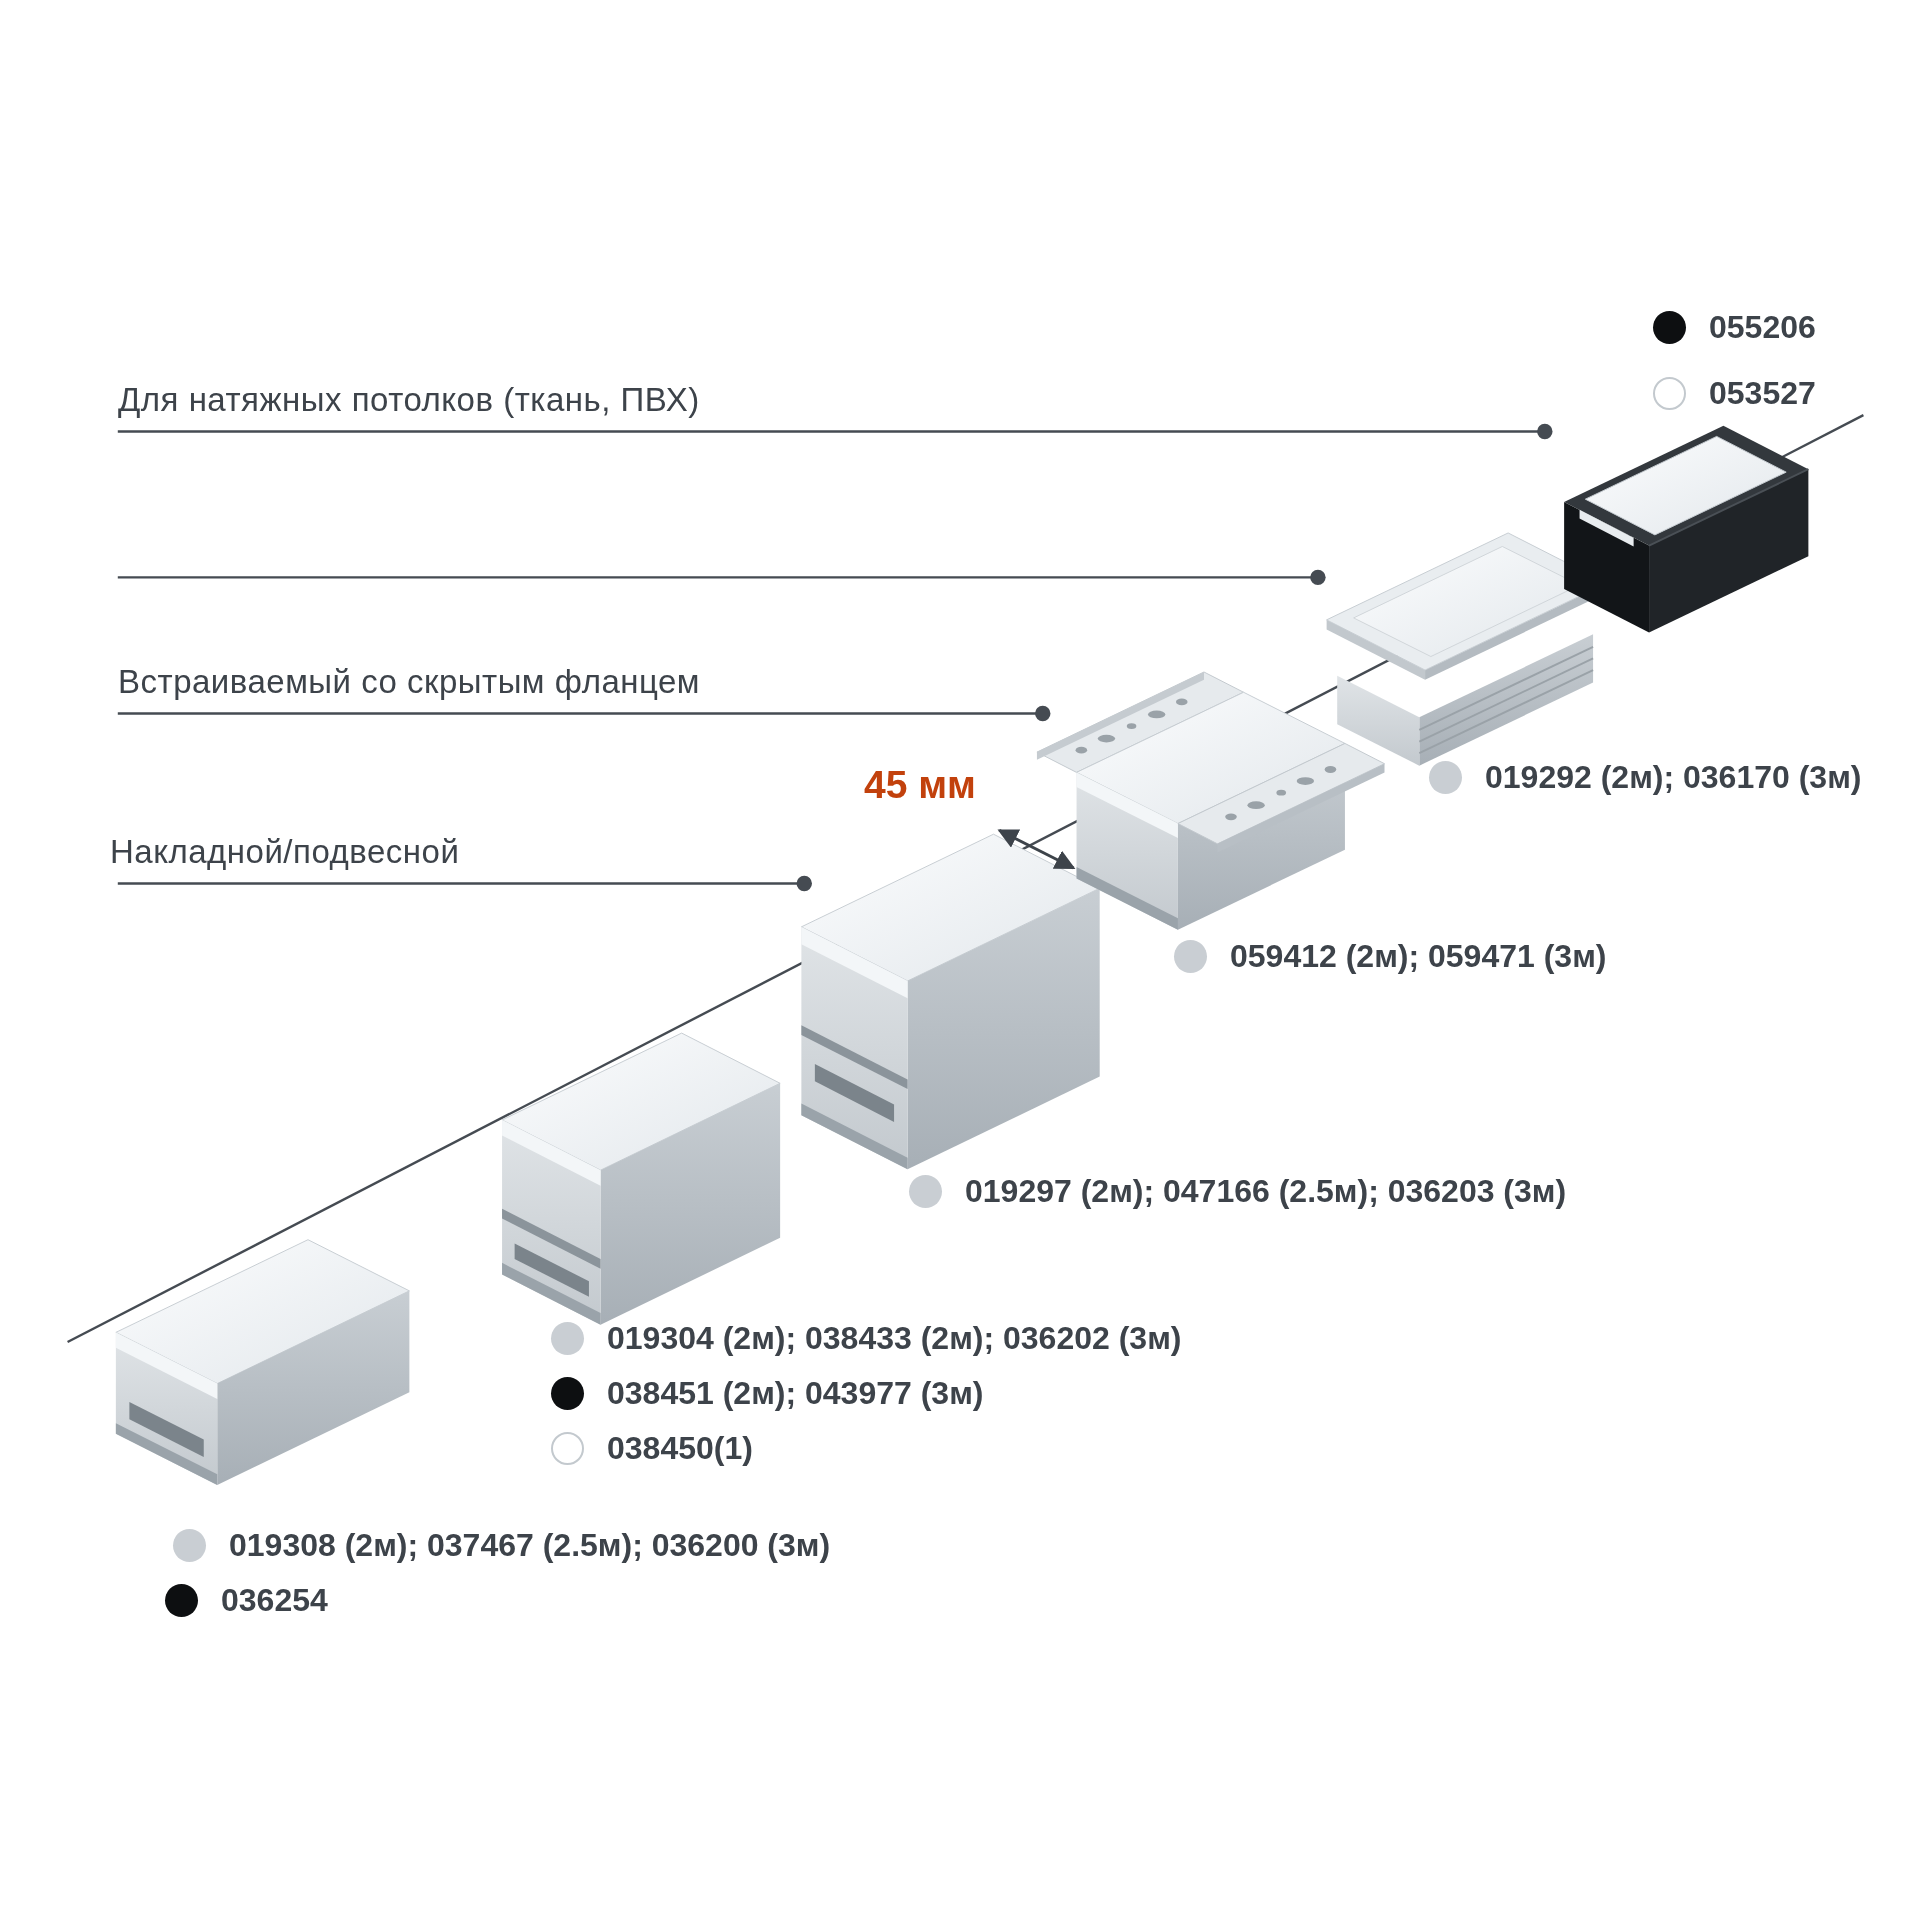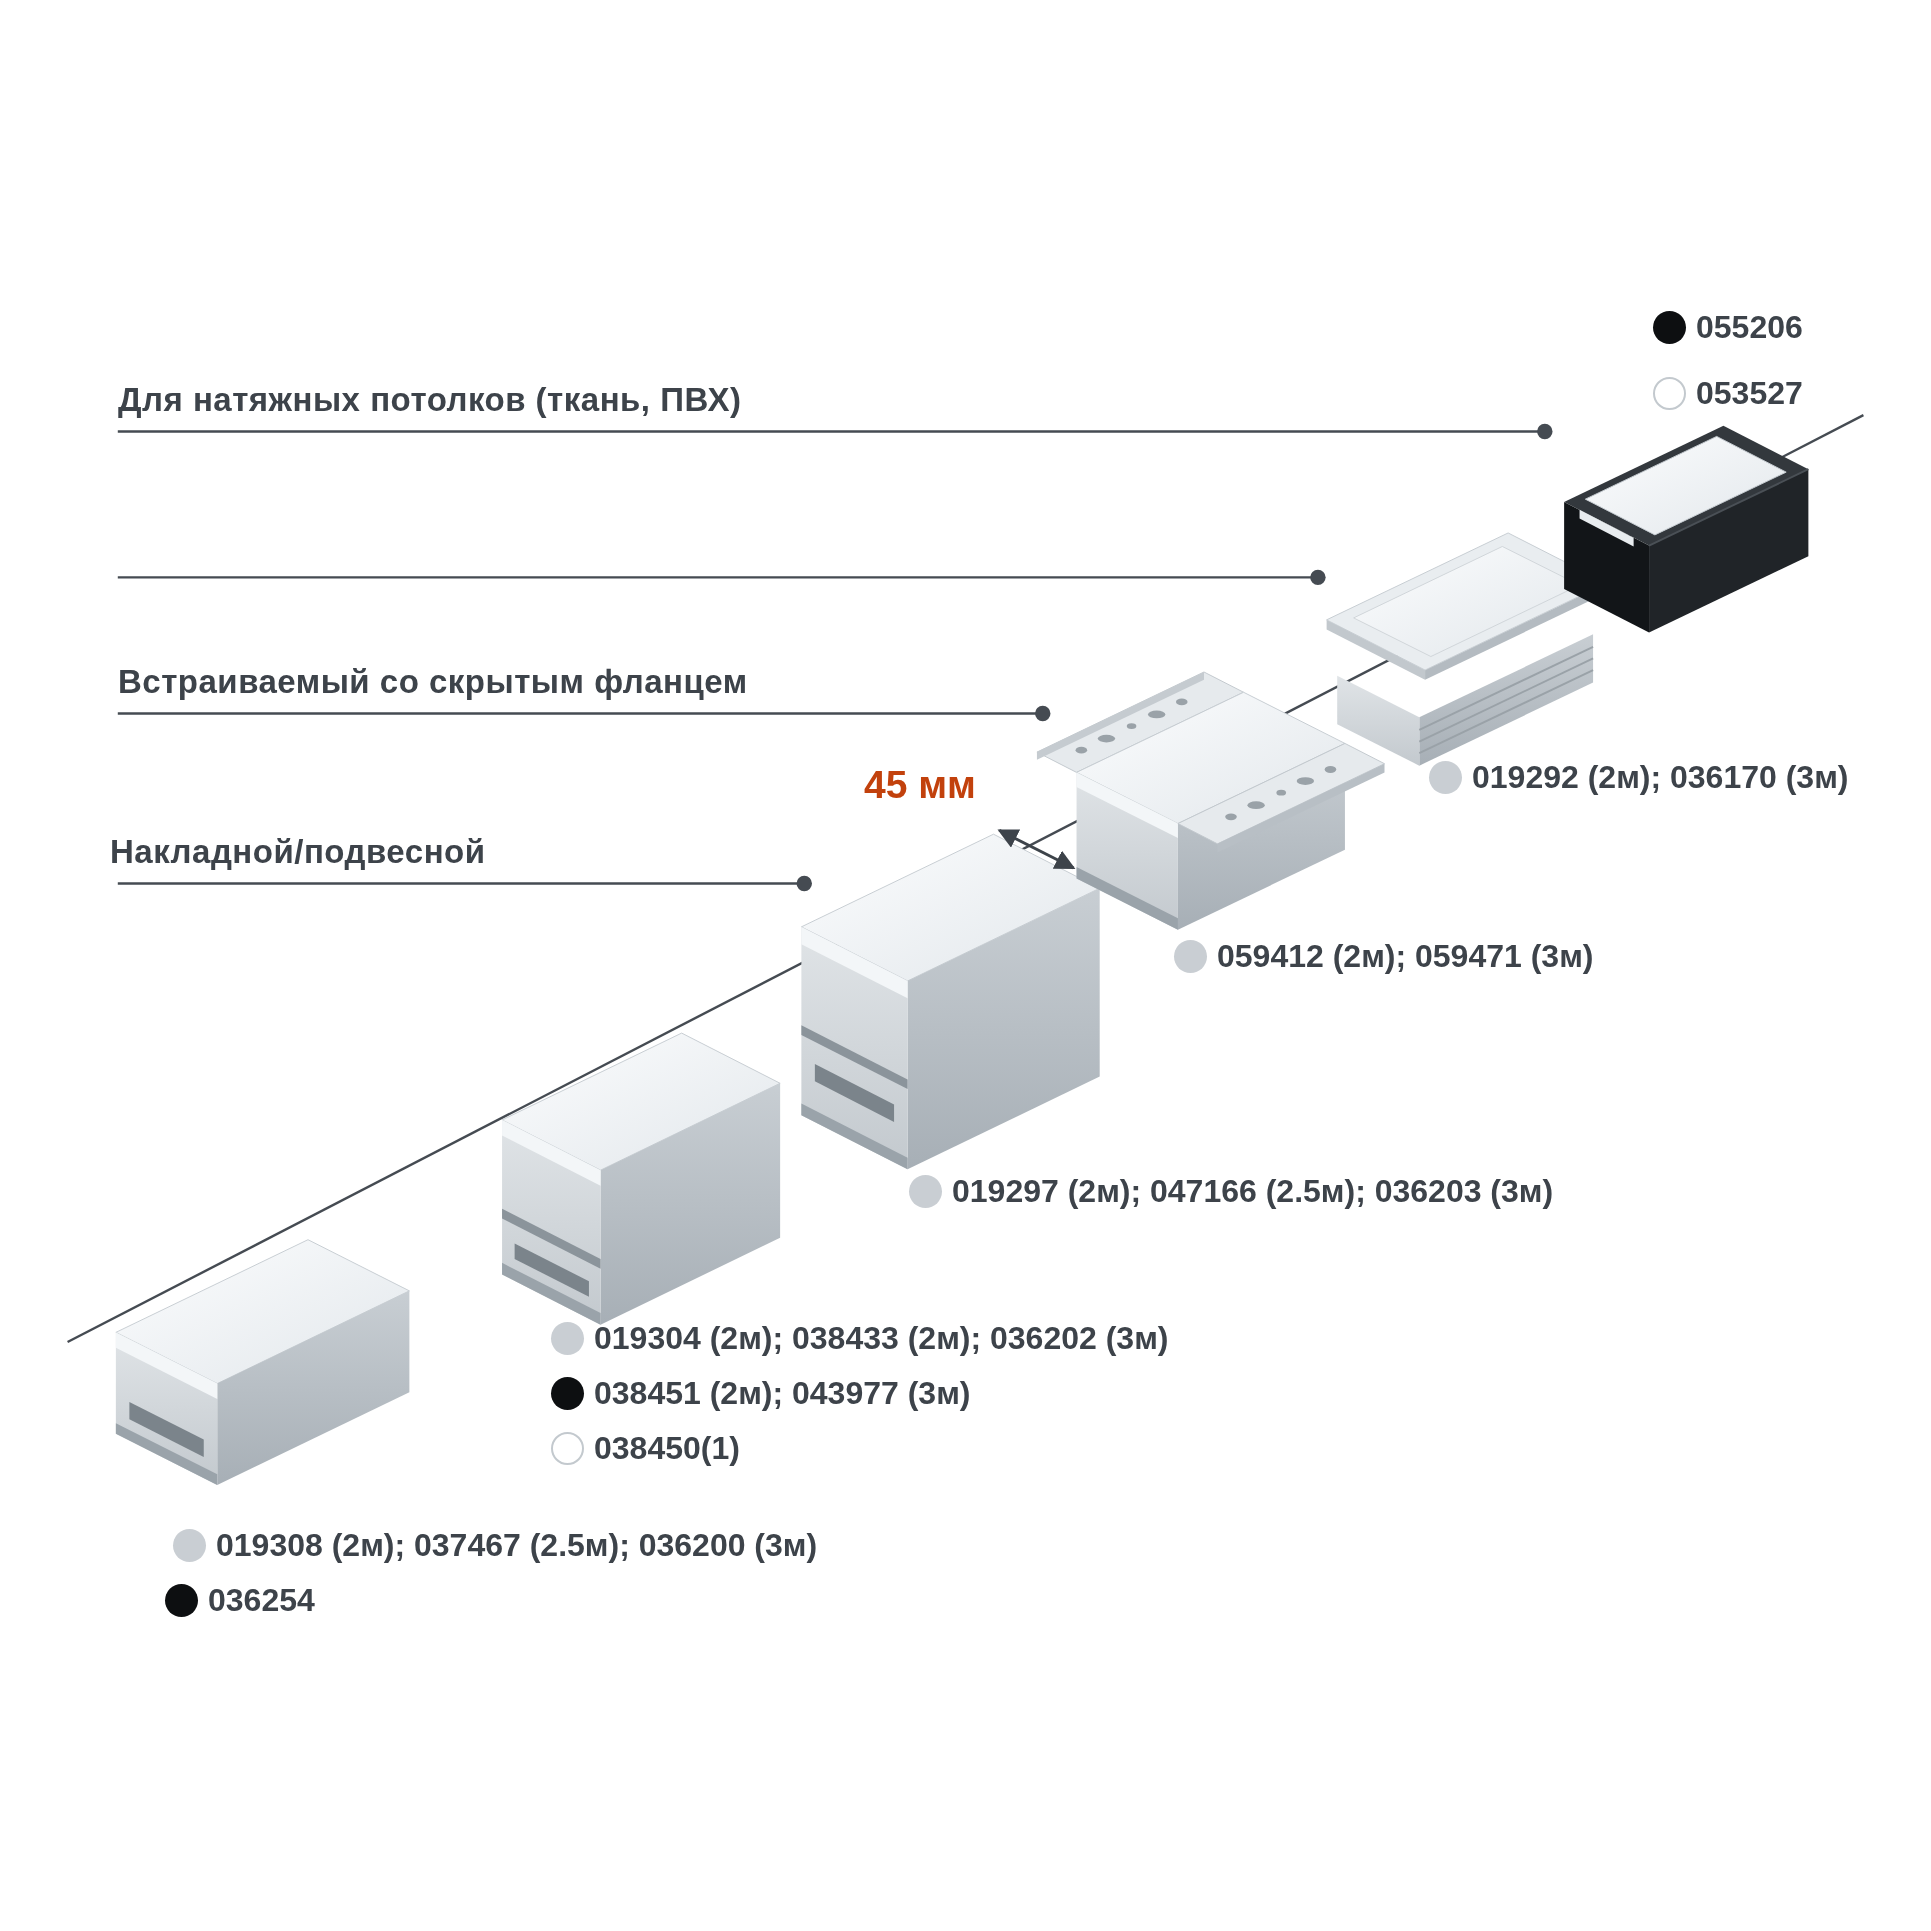--- a/index.html
+++ b/index.html
@@ -5,38 +5,38 @@
   html,body{margin:0;padding:0;background:#fff;}
   #canvas{
     position:relative;
     width:1931px;height:1931px;
     background:#ffffff;
     overflow:hidden;
     font-family:"Liberation Sans", sans-serif;
   }
   .cat-label{
     position:absolute;
-    font-weight:700;
+    font-weight:400;
     font-size:33px;
     color:#3d434a;
     white-space:nowrap;
     letter-spacing:0.5px;
   }
   .dim-label{
     position:absolute;
     font-weight:700;
     font-size:39px;
     color:#c2410c;
     white-space:nowrap;
   }
   .code-row{
     position:absolute;
     display:flex;
     align-items:center;
-    gap:10px;
+    gap:23px;
     font-weight:700;
     font-size:32px;
     color:#3d434a;
     white-space:nowrap;
   }
   .dot{
     width:33px;height:33px;
     border-radius:50%;
     flex:0 0 auto;
     box-sizing:border-box;

